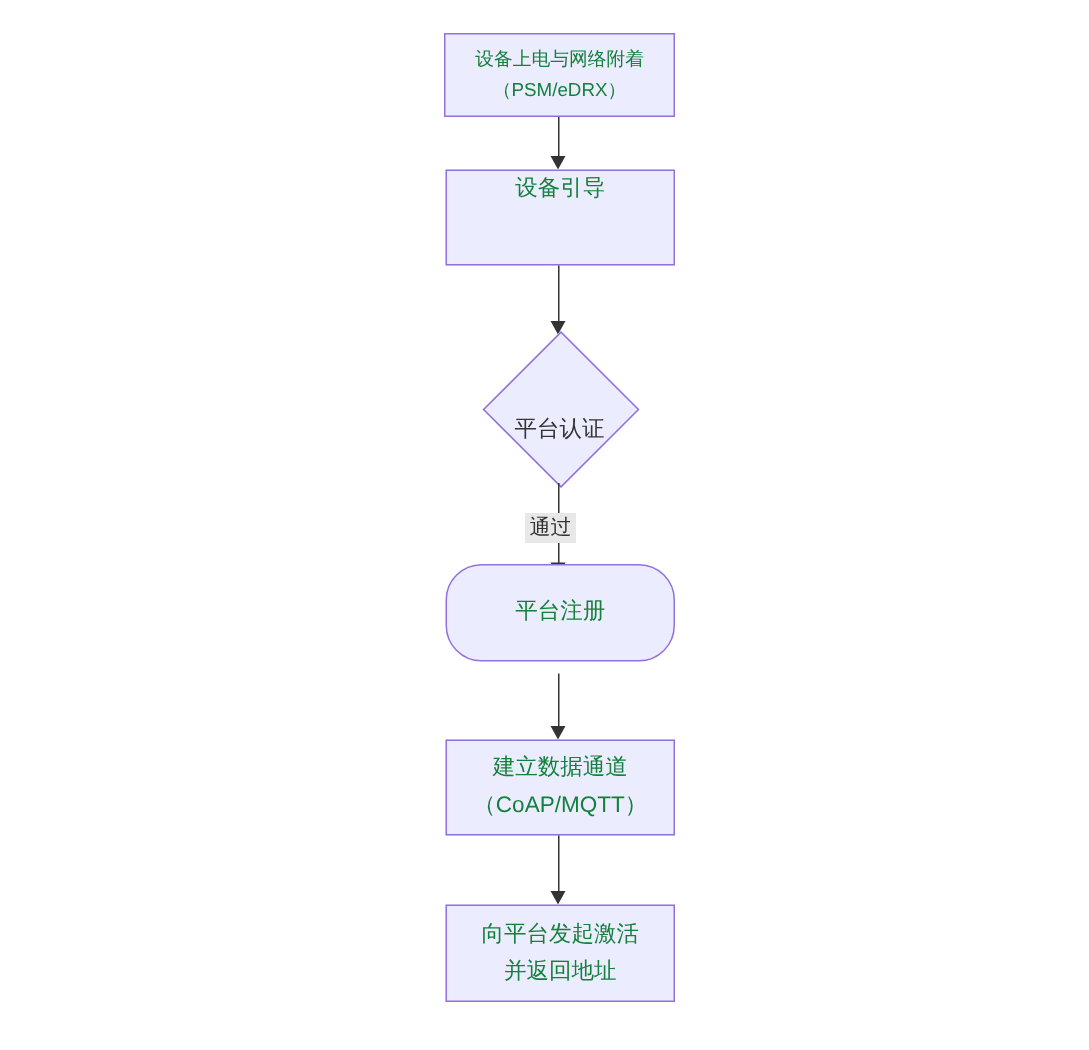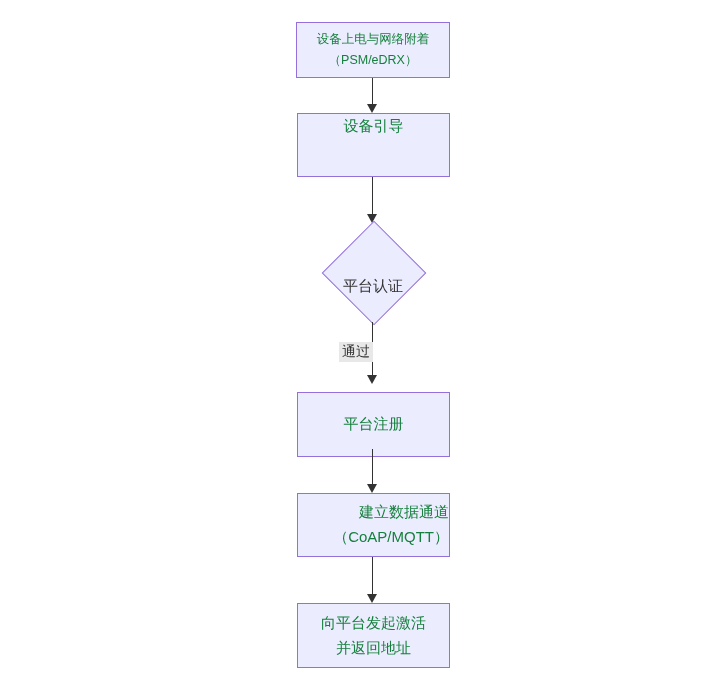--- a/index.html
+++ b/index.html
@@ -29,22 +29,22 @@
     align-items: center;
     justify-content: center;
     text-align: center;
     font-size: 15px;
     line-height: 1.65;
     color: #15803d;
   }
   .node .line { white-space: nowrap; }
   #node-a { top: 22px;  height: 56px; left: 296px; width: 154px; font-size: 12.5px; line-height: 1.7; }
   #node-b { top: 113px; height: 64px; justify-content: space-between; }
-  #node-d { top: 392px; height: 65px; }
-  #node-e { top: 493px; height: 64px; align-items: flex-end; }
+  #node-d { top: 376px; height: 65px; border-radius: 24px; }
+  #node-e { top: 493px; height: 64px; }
   #node-f { top: 603px; height: 65px; }
   
   .diamond-wrap {
     position: absolute;
     left: 337px;
     top: 236px;
     width: 72px;
     height: 72px;
   }
   .diamond-shape {
@@ -89,21 +89,21 @@
     border-top: 9px solid #333333;
   }
   #edge-1-head { top: 104px; }
   #edge-2-head { top: 214px; }
   #edge-3-head { top: 375px; }
   #edge-4-head { top: 484px; }
   #edge-5-head { top: 594px; }
   
   .edge-label {
     position: absolute;
-    left: 356px;
+    left: 367px;
     top: 352px;
     transform: translate(-50%, -50%);
     background: #e8e8e8;
     color: #333333;
     font-size: 14px;
     padding: 1px 3px;
     white-space: nowrap;
   }
 </style>
 </head>

